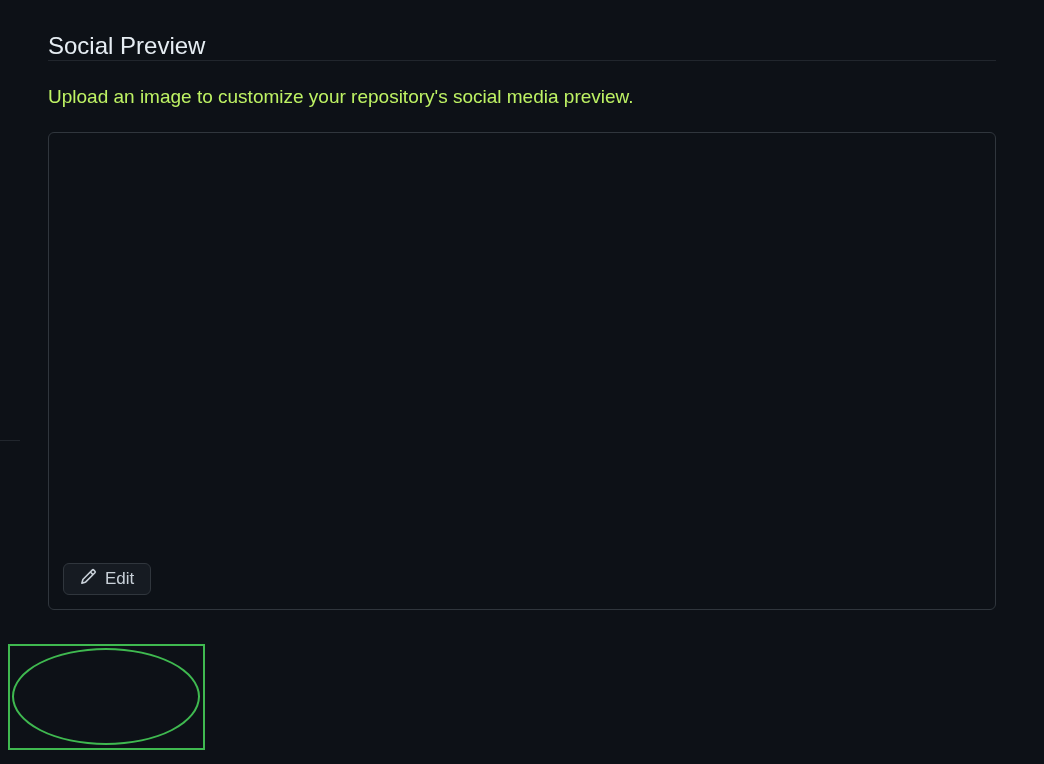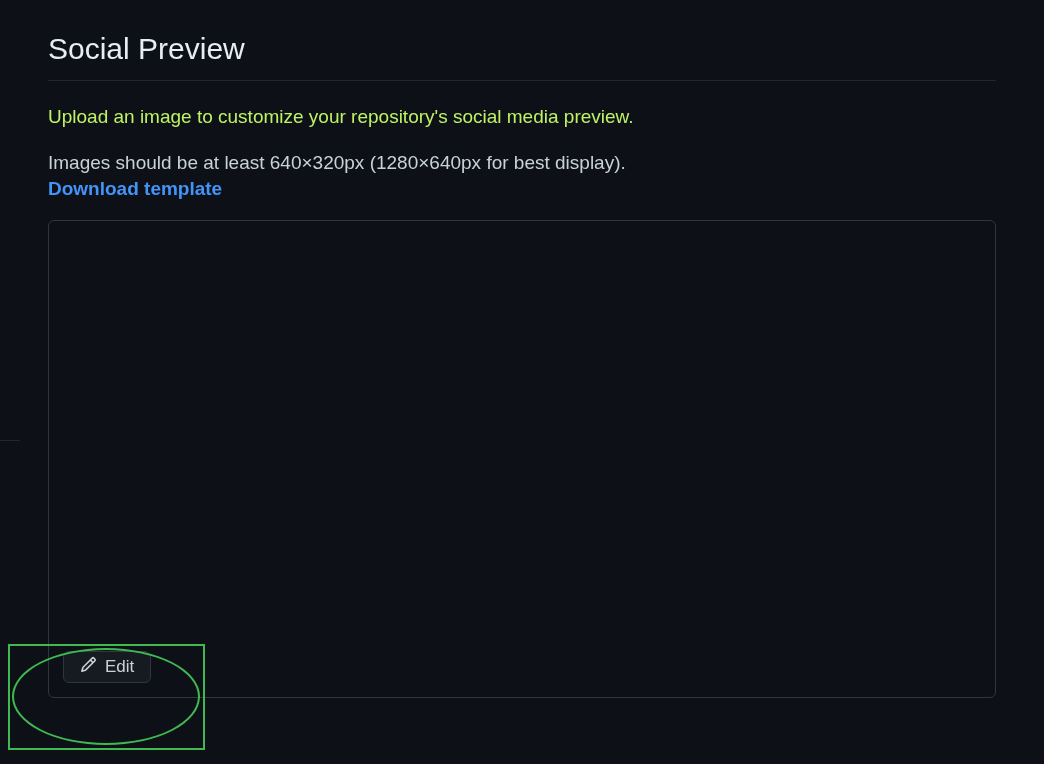--- a/index.html
+++ b/index.html
@@ -16,24 +16,23 @@
       height: 764px;
       overflow: hidden;
       position: relative;
     }
     
     .container {
       padding: 32px 48px 0 48px;
     }
     
     .heading {
-      font-size: 30px;
+      font-size: 24px;
       font-weight: 400;
       color: #e6edf3;
-      padding-bottom: 14px;
       border-bottom: 1px solid #21262d;
       margin-bottom: 22px;
     }
     
     .description-text {
       font-size: 19px;
       color: #bef264;
       line-height: 1.5;
       margin-bottom: 16px;
     }
@@ -118,24 +117,20 @@
     }
   </style>
 </head>
 <body>
 
 <div class="container">
   <h2 class="heading">Social Preview</h2>
 
   <p class="description-text">Upload an image to customize your repository's social media preview.</p>
 
-  <div>
-    <span class="size-text">Images should be at least 640×320px (1280×640px for best display).</span><br>
-    <a class="download-link">Download template</a>
-  </div>
 
   <div class="preview-area">
     <button class="edit-button">
       <span>
         <svg viewBox="0 0 16 16" width="17" height="17">
           <path d="M11.013 1.427a1.75 1.75 0 0 1 2.474 0l1.086 1.086a1.75 1.75 0 0 1 0 2.474l-8.61 8.61c-.21.21-.47.364-.756.445l-3.251.93a.75.75 0 0 1-.927-.928l.929-3.25c.081-.286.235-.547.445-.758l8.61-8.61Zm.176 4.823L9.75 4.81l-6.286 6.287a.253.253 0 0 0-.064.108l-.558 1.953 1.953-.558a.253.253 0 0 0 .108-.064Zm1.238-3.763a.25.25 0 0 0-.354 0L10.811 3.75l1.439 1.44 1.263-1.263a.25.25 0 0 0 0-.354Z"></path>
         </svg>
       </span>
       <span>Edit</span>
     </button>

